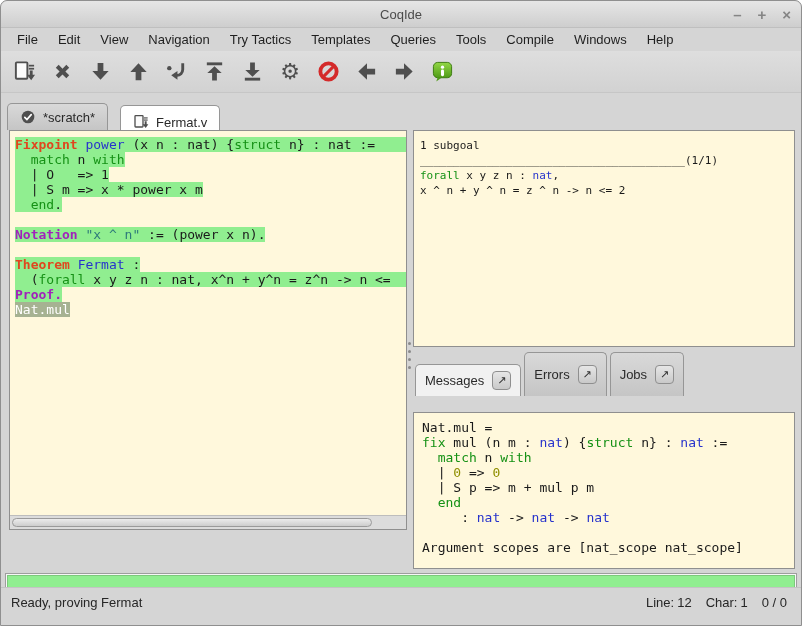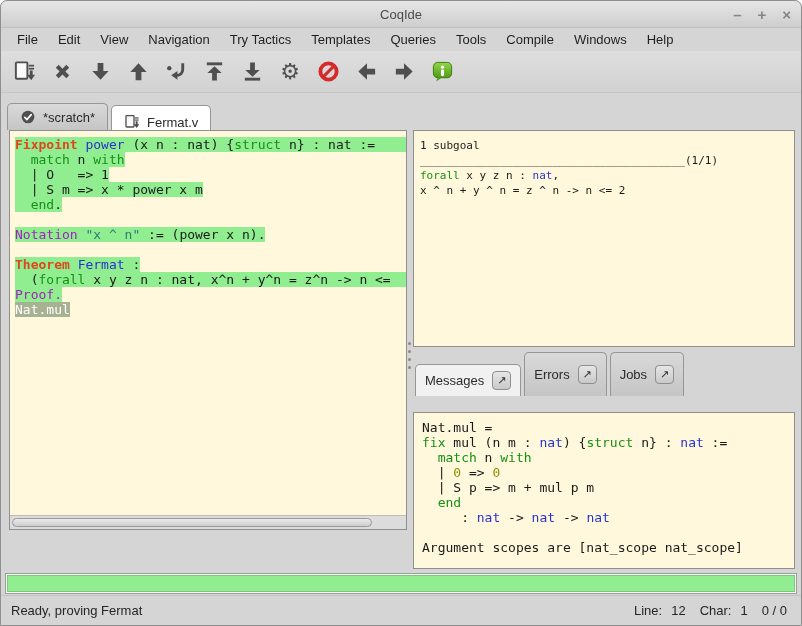--- a/index.html
+++ b/index.html
@@ -19,21 +19,21 @@
   
   .menubar{height:23px;display:flex;align-items:center;padding-left:6px;background:#d5d5d5;}
   .menu-item{padding:3px 10px;font-size:13px;color:#1f1f1f;}
   
   .toolbar{height:42px;display:flex;align-items:center;gap:12px;padding-left:10px;
     background:linear-gradient(#dedede,#d2d2d2);border-bottom:1px solid #c6c6c6;}
   .tool-btn{width:26px;height:26px;display:flex;align-items:center;justify-content:center;}
   .tool-btn svg{display:block;}
   .gear-glyph{font-size:22px;line-height:1;color:#4f4f4f;font-family:"DejaVu Sans",sans-serif;}
   
-  .tabstrip{height:37px;display:flex;align-items:flex-end;padding-left:6px;gap:3px;}
+  .tabstrip{height:37px;display:flex;align-items:flex-end;padding-left:6px;gap:12px;}
   .etab{height:27px;display:flex;align-items:center;gap:7px;padding:0 12px;
     border:1px solid #969696;border-bottom:none;border-radius:5px 5px 0 0;
     background:linear-gradient(#d9d9d9,#c5c5c5);font-size:13px;color:#2a2a2a;}
   .etab.active{height:25px;background:#ffffff;align-items:flex-end;}
   .etab svg{display:block;}
   
   .left-pane{position:absolute;left:8px;top:129px;width:398px;height:400px;
     border:1px solid #8f8f8f;background:#fff8dc;}
   .editor-view{position:absolute;left:0;right:0;top:0;bottom:14px;overflow:hidden;
     padding:6px 0 0 5px;font-family:"DejaVu Sans Mono",monospace;font-size:13px;line-height:15px;white-space:pre;color:#1a1a1a;}
@@ -60,38 +60,38 @@
     background:linear-gradient(#e6e6e6,#c9c9c9);display:flex;align-items:center;justify-content:center;
     font-size:11px;color:#333;line-height:1;font-family:"DejaVu Sans",sans-serif;}
   .msg-content{position:absolute;left:0;right:0;top:35px;bottom:0;
     border:1px solid #8f8f8f;background:#fff8dc;padding:7px 0 0 8px;overflow:hidden;
     font-family:"DejaVu Sans Mono",monospace;font-size:13px;line-height:15px;white-space:pre;color:#1a1a1a;margin-top:16px;}
   
   .code-line{height:15px;}
   .tk-kw1{color:#e0461e;font-weight:bold;}
   .tk-id{color:#2733cc;}
   .tk-kw2{color:#159115;}
-  .tk-kw3{color:#a122bb;font-weight:normal;}
+  .tk-kw3{color:#a122bb;font-weight:bold;}
   .tk-str{color:#2e7a7a;}
   .tk-num{color:#8f8f00;}
   .tk-pl{color:#1a1a1a;}
   .tk-sel{color:#ffffff;}
   .bghl{background:#90ee90;}
   .line-full{background:#90ee90;}
   .bgsel{background:#a6b292;}
   .caret{display:inline-block;width:1px;height:13px;background:#111;vertical-align:-2px;margin-right:-1px;}
   
   .progress{position:absolute;left:4px;right:4px;top:572px;height:21px;
     background:#f7f7f7;border:1px solid #9e9e9e;padding:1px;}
   .progress-fill{width:100%;height:100%;background:#90ee90;border:1px solid #7cc97c;}
-  .statusbar{position:absolute;left:0;right:0;bottom:0;height:30px;background:#d5d5d5;
+  .statusbar{position:absolute;left:0;right:0;bottom:8px;height:30px;background:#d5d5d5;
     border-top:1px solid #c3c3c3;display:flex;align-items:center;font-size:13px;color:#262626;padding:0 10px;}
   .status-left{flex:1;}
   .status-lbl{margin-left:14px;}
-  .status-val{margin-left:9px;}
+  .status-val{margin-left:3px;}
   .coq-state{width:152px;height:24px;margin-left:10px;border:1px solid #9e9e9e;border-radius:3px;
     background:linear-gradient(#f6f6f6,#ededed);display:flex;align-items:center;justify-content:center;}
   .counter{margin-left:14px;margin-right:4px;}
 </style>
 </head>
 <body>
 
 <div class="window">
 
   <div class="titlebar">

